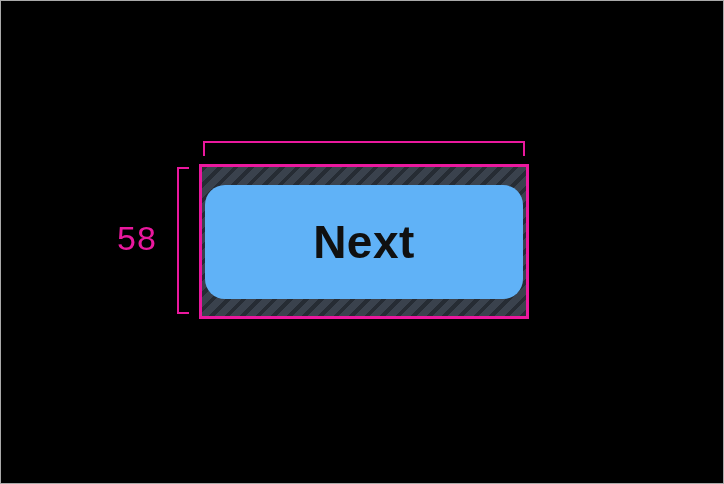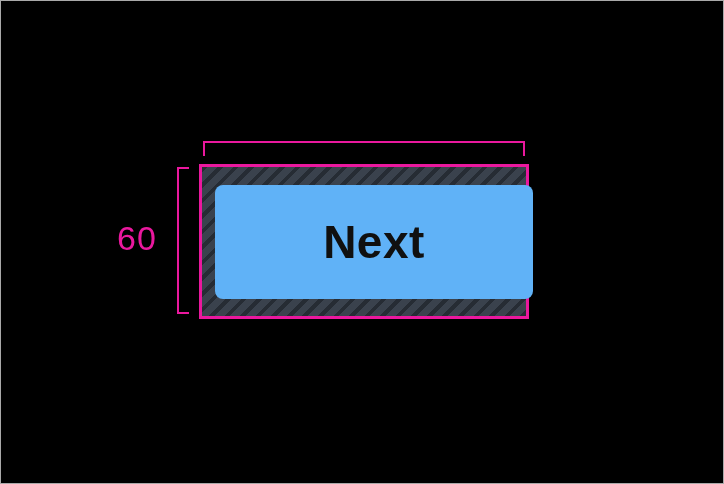--- a/index.html
+++ b/index.html
@@ -67,25 +67,25 @@
       135deg,
       var(--padding-stripe) 0px,
       var(--padding-stripe) 4px,
       transparent 4px,
       transparent 11px
     );
   }
 
   .next-button {
     position: absolute;
-    left: 13px; top: 18px;
+    left: 3px; top: 18px;
     width: 318px; height: 114px;
     background: var(--button-blue);
     border: none;
-    border-radius: 8px;
+    border-radius: 20px;
     display: flex;
     align-items: center;
     justify-content: center;
     cursor: pointer;
   }
   .next-button .label {
     color: var(--button-text);
     font-size: 46px;
     line-height: 46px;
     font-weight: 700;
@@ -93,21 +93,21 @@
   }
 </style>
 </head>
 <body>
 
 <div class="stage">
 
 
   <div class="bracket-top"></div>
 
-  <div class="dim-label height">60</div>
+  <div class="dim-label height">58</div>
 
   <div class="bracket-left"></div>
 
   <div class="target-box">
     <button class="next-button">
       <span class="label">Next</span>
     </button>
   </div>
 
 </div>

